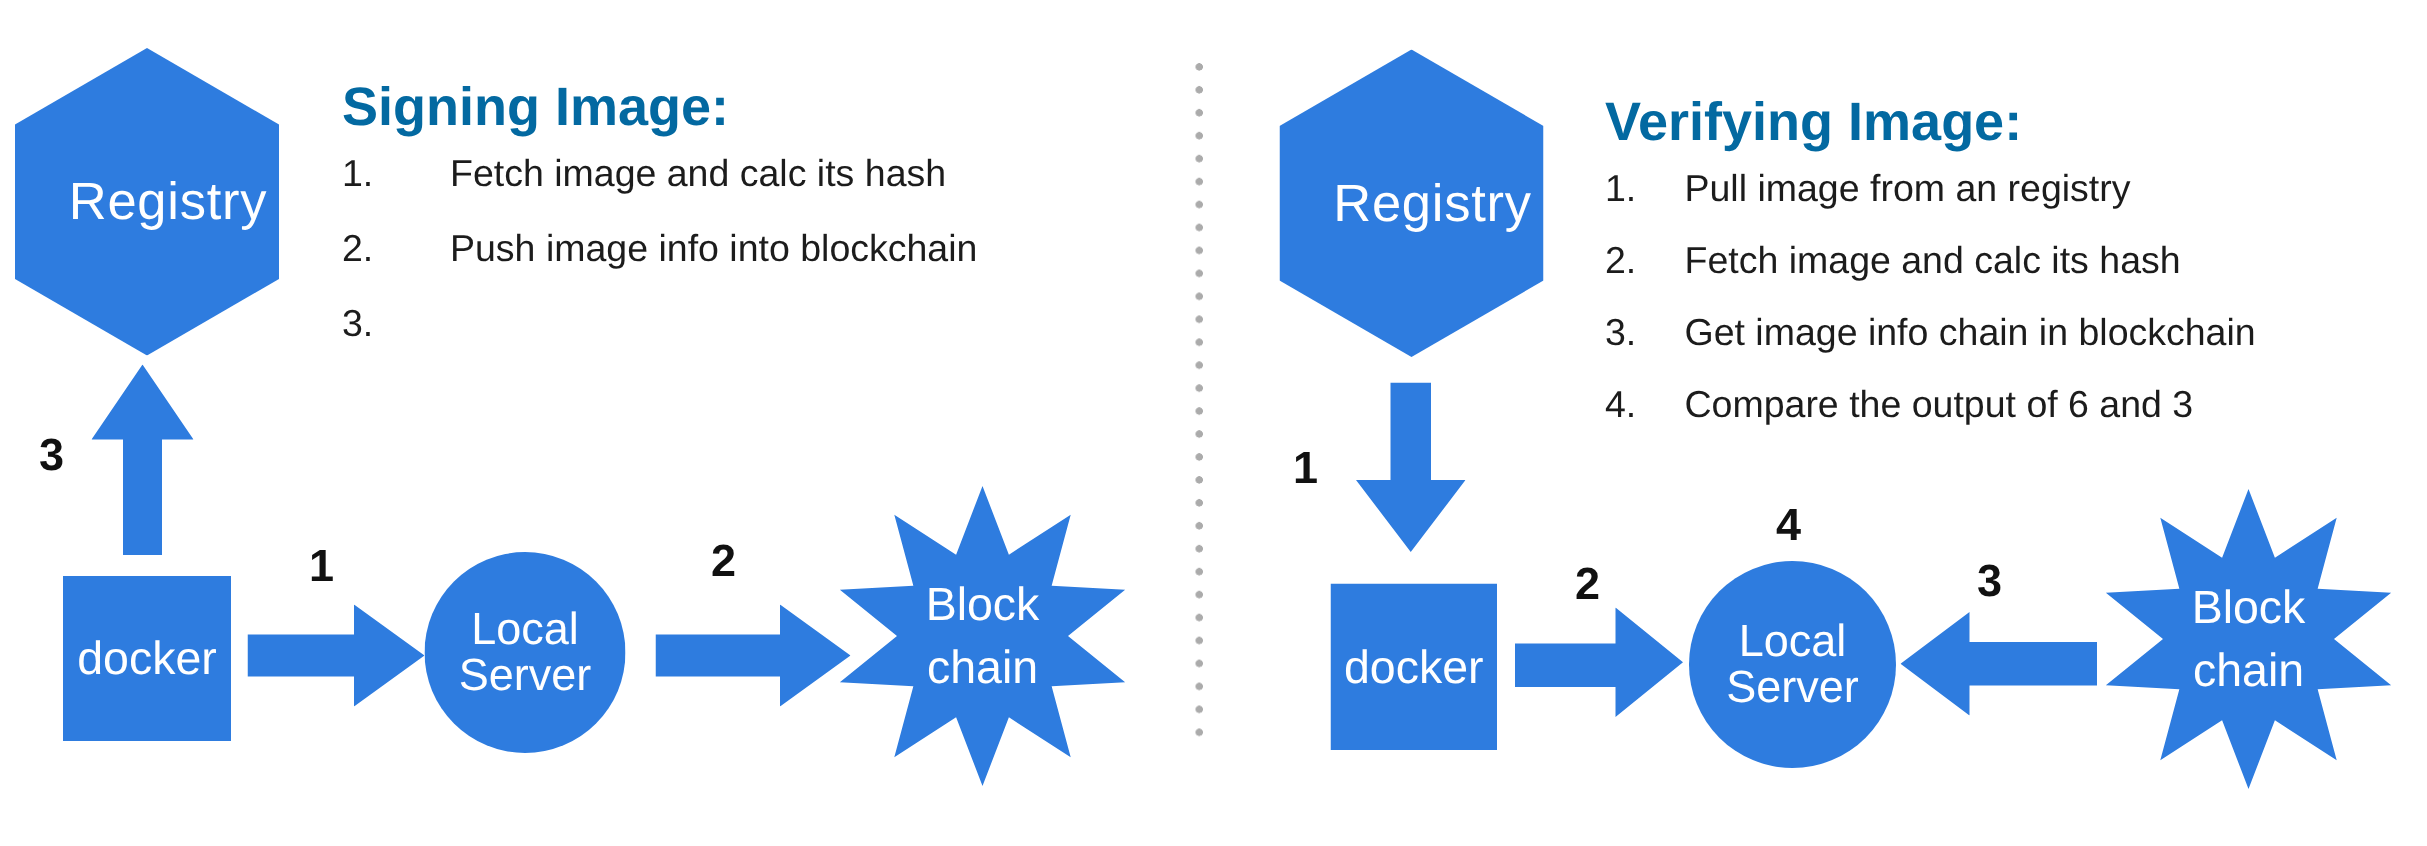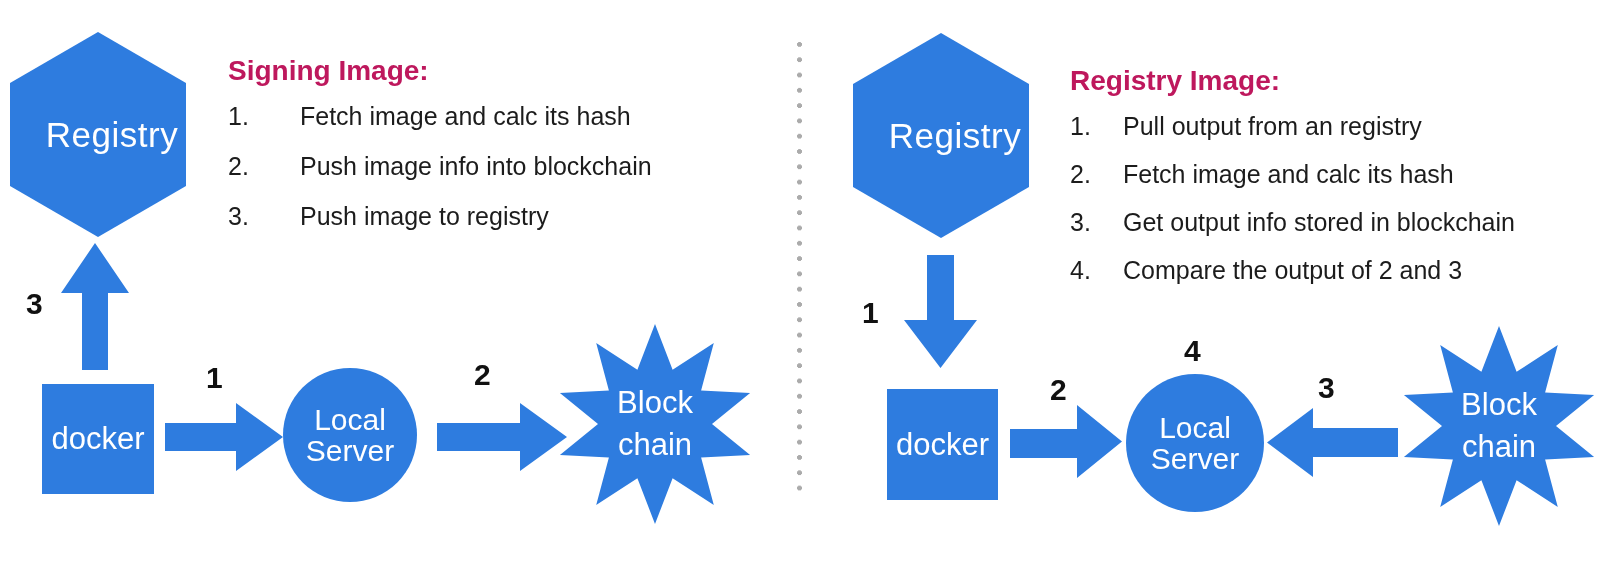--- a/index.html
+++ b/index.html
@@ -28,21 +28,21 @@
   .registry-label{font-size:35px;letter-spacing:0.5px;padding-left:28px;}
   .docker-label{font-size:31px;}
   .server-label{font-size:30px;line-height:31px;}
   .chain-label{font-size:31px;line-height:42px;}
   .num-label{
     position:absolute;
     font-size:30px;font-weight:bold;color:#111111;
     line-height:32px;
   }
   .textblock{position:absolute;}
-  .tb-heading{font-size:28px;font-weight:bold;line-height:34px;color:#be185d;}
+  .tb-heading{font-size:36px;font-weight:bold;line-height:34px;color:#0369a1;}
   .steps{margin-top:13px;}
   .step{display:flex;font-size:25px;line-height:30px;color:#1c1c1c;}
   .left-steps .step{margin-bottom:20px;}
   .right-steps .step{margin-bottom:18px;}
   .left-steps .step-num{width:72px;flex:0 0 72px;}
   .right-steps .step-num{width:53px;flex:0 0 53px;}
   .divider{
     position:absolute;
     left:797px;top:42px;width:5px;height:458px;
     background-image:radial-gradient(circle at 2.5px 2.6px, var(--dot) 2.3px, rgba(0,0,0,0) 2.6px);
@@ -68,21 +68,20 @@
       <div class="step">
         <span class="step-num">1.</span>
         <span class="step-text">Fetch image and calc its hash</span>
       </div>
       <div class="step">
         <span class="step-num">2.</span>
         <span class="step-text">Push image info into blockchain</span>
       </div>
       <div class="step">
         <span class="step-num">3.</span>
-        <span class="step-text">Push image to registry</span>
       </div>
     </div>
   </div>
 
   <div class="shape" style="left:61px;top:243px;">
     <svg width="68" height="127" viewBox="0 0 68 127">
         <polygon points="34,0 68,50 47,50 47,127 21,127 21,50 0,50" fill="currentColor"></polygon>
       </svg>
   </div>
   <div class="num-label" style="left:26px;top:288px;">3</div>
@@ -131,37 +130,37 @@
   <div class="divider"></div>
 
   <div class="shape" style="left:853px;top:33px;">
     <svg width="176" height="205" viewBox="0 0 176 205">
         <polygon points="88,0 176,51 176,154 88,205 0,154 0,51" fill="currentColor"></polygon>
       </svg>
   </div>
   <div class="overlay registry-label" style="left:853px;top:33px;width:176px;height:205px;">Registry</div>
 
   <div class="textblock" style="left:1070px;top:64px;width:500px;">
-    <div class="tb-heading">Registry Image:</div>
+    <div class="tb-heading">Verifying Image:</div>
     <div class="steps right-steps">
       <div class="step">
         <span class="step-num">1.</span>
-        <span class="step-text">Pull output from an registry</span>
+        <span class="step-text">Pull image from an registry</span>
       </div>
       <div class="step">
         <span class="step-num">2.</span>
         <span class="step-text">Fetch image and calc its hash</span>
       </div>
       <div class="step">
         <span class="step-num">3.</span>
-        <span class="step-text">Get output info stored in blockchain</span>
+        <span class="step-text">Get image info chain in blockchain</span>
       </div>
       <div class="step">
         <span class="step-num">4.</span>
-        <span class="step-text">Compare the output of 2 and 3</span>
+        <span class="step-text">Compare the output of 6 and 3</span>
       </div>
     </div>
   </div>
 
   <div class="num-label" style="left:862px;top:297px;">1</div>
   <div class="shape" style="left:904px;top:255px;">
     <svg width="73" height="113" viewBox="0 0 73 113">
         <polygon points="23,0 50,0 50,65 73,65 36.5,113 0,65 23,65" fill="currentColor"></polygon>
       </svg>
   </div>

